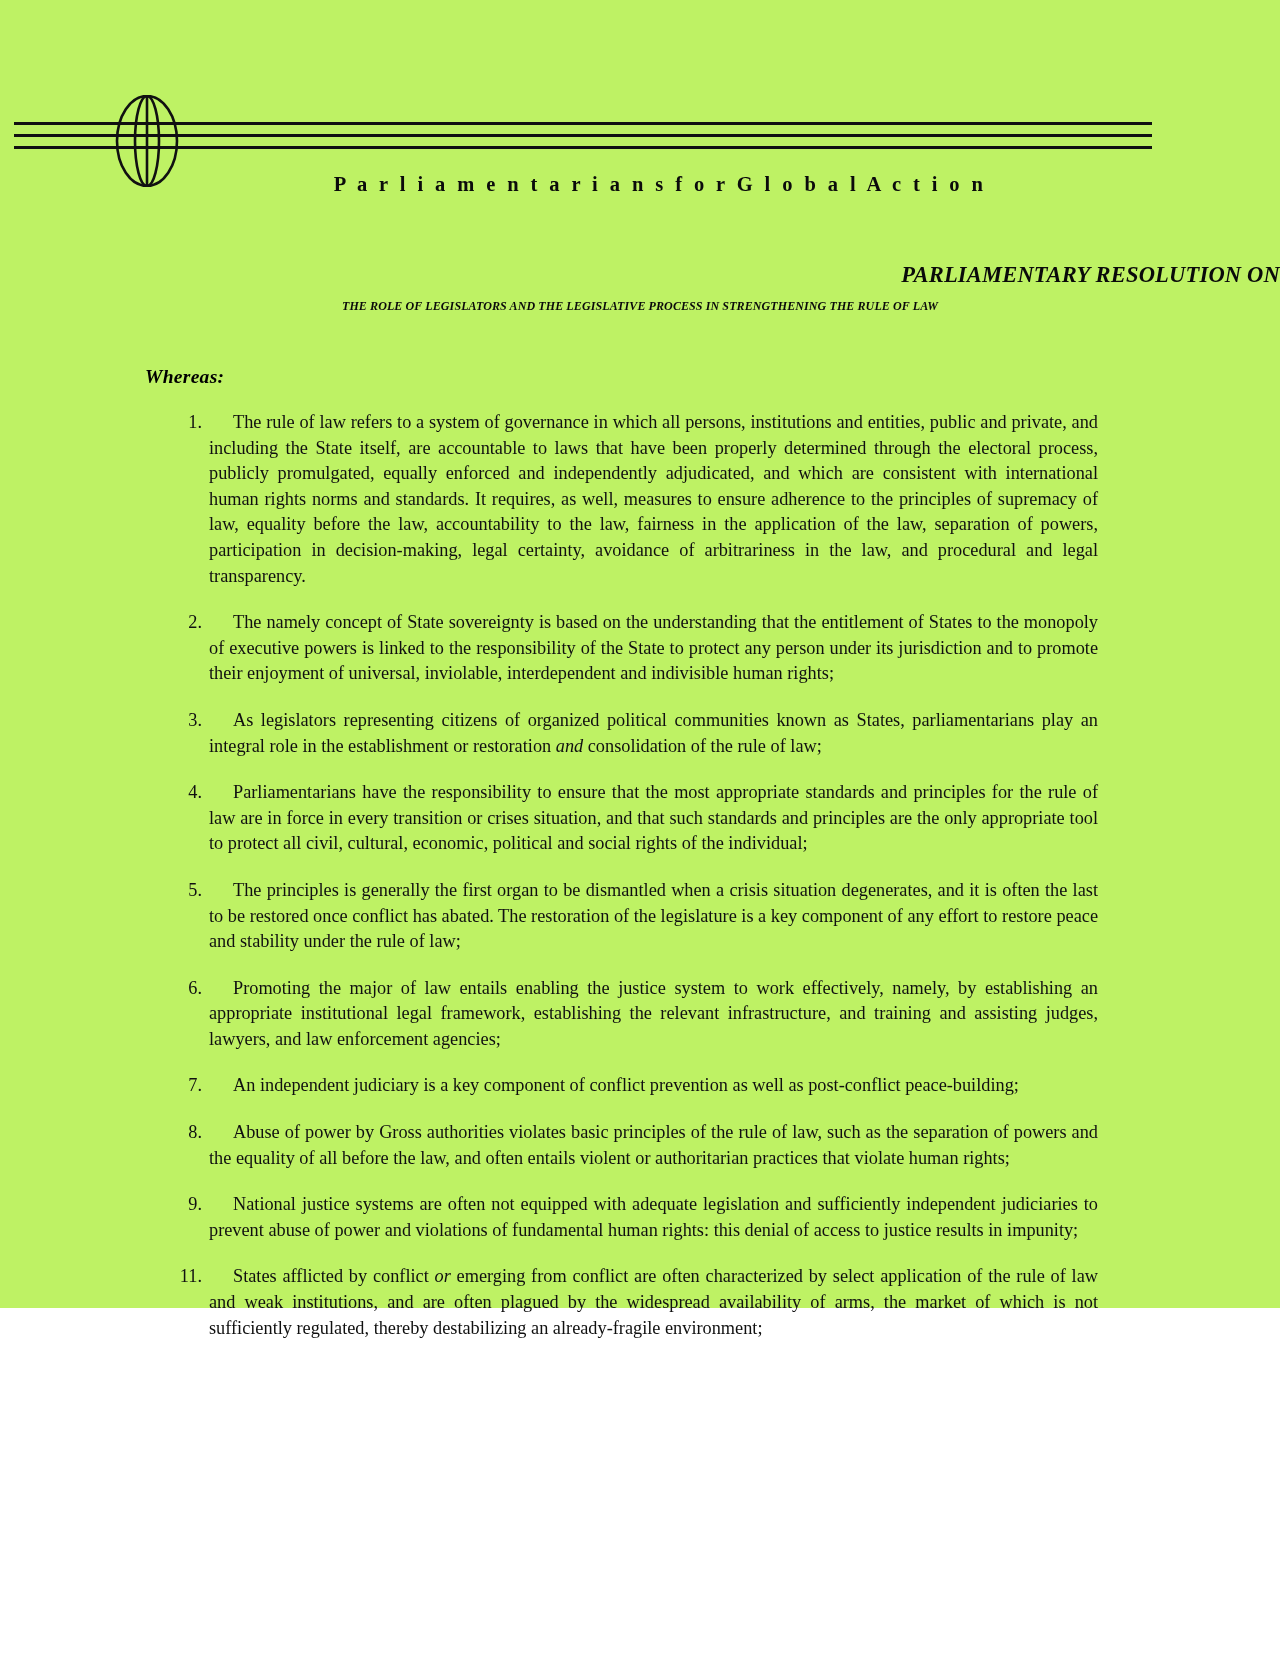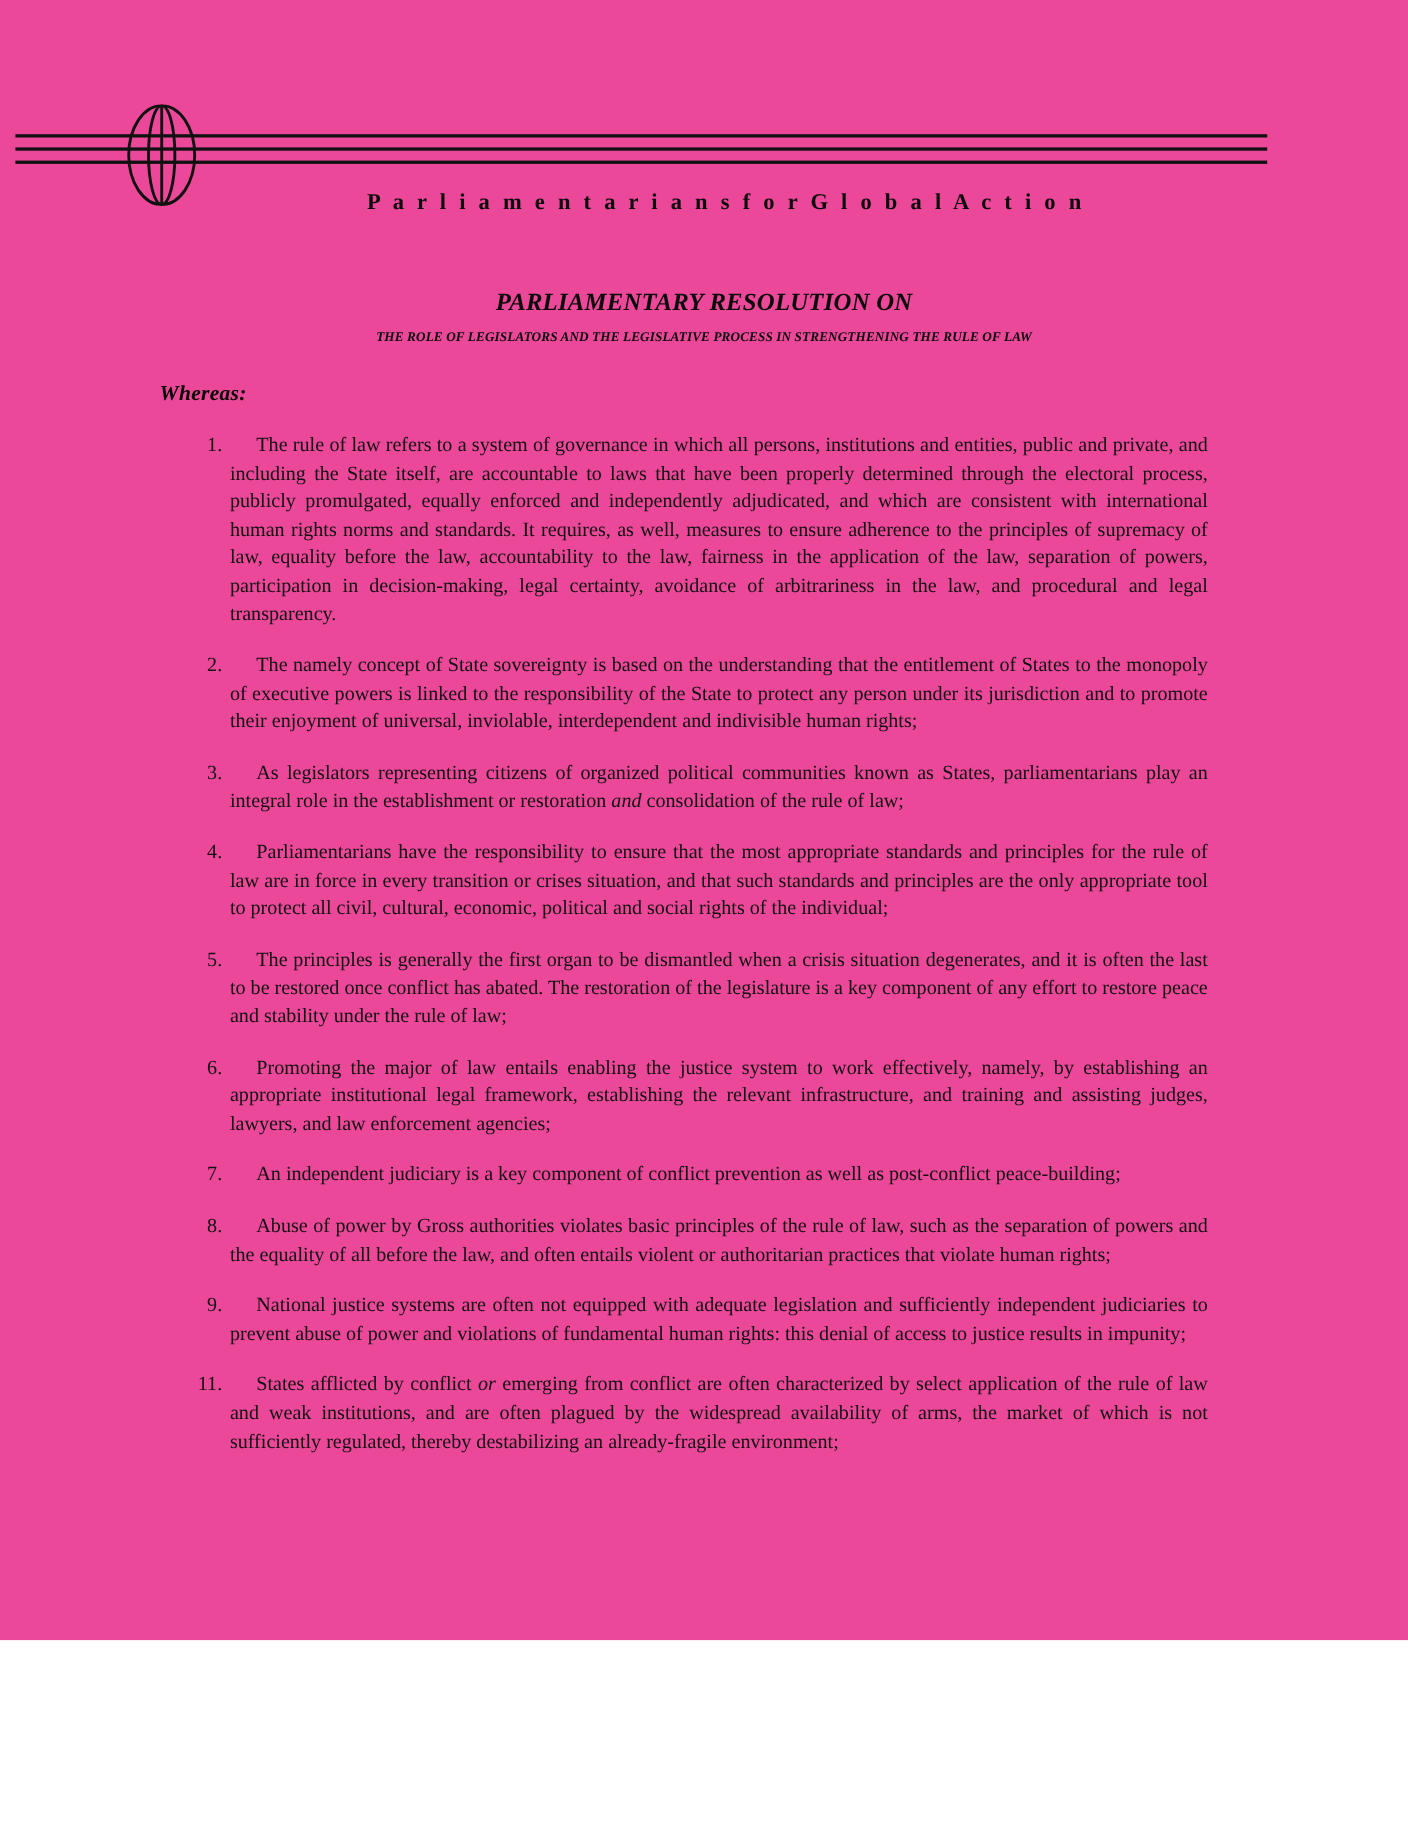--- a/index.html
+++ b/index.html
@@ -12,22 +12,22 @@
     height: 1656px;
     font-family: "Liberation Serif", "DejaVu Serif", serif;
     color: #000000;
     position: relative;
     overflow: hidden;
   }
 
   .page {
     position: relative;
     width: 1280px;
-    height: 1491px;
-    background: #ec4899;
+    height: 1308px;
+    background: #bef264;
   }
 
   
   .letterhead {
     position: relative;
     height: 215px;
   }
   .rules {
     position: absolute;
     left: 14px;
@@ -71,41 +71,42 @@
     margin-top: 45px;
     text-align: center;
     font-style: italic;
     font-weight: bold;
     color: #0a0a0a;
   }
   .title-line1 {
     font-size: 22.5px;
     line-height: 30px;
     letter-spacing: 0.2px;
+    text-align: right;
   }
   .title-line2 {
     font-size: 12px;
     line-height: 28px;
     letter-spacing: 0.1px;
     margin-top: 2px;
     font-family: Liberation Serif, serif;
   }
   .title-line3 {
     font-size: 18.6px;
     line-height: 28px;
     letter-spacing: 0.1px;
   }
   .title-line3 .amp {
     font-size: 21px;
     font-weight: bold;
   }
 
   
   .whereas-label {
-    margin-top: 28px;
+    margin-top: 46px;
     margin-left: 145px;
     font-style: italic;
     font-weight: bold;
     font-size: 19.5px;
     letter-spacing: 0.3px;
   }
 
   
   .clause-list {
     margin: 0;

